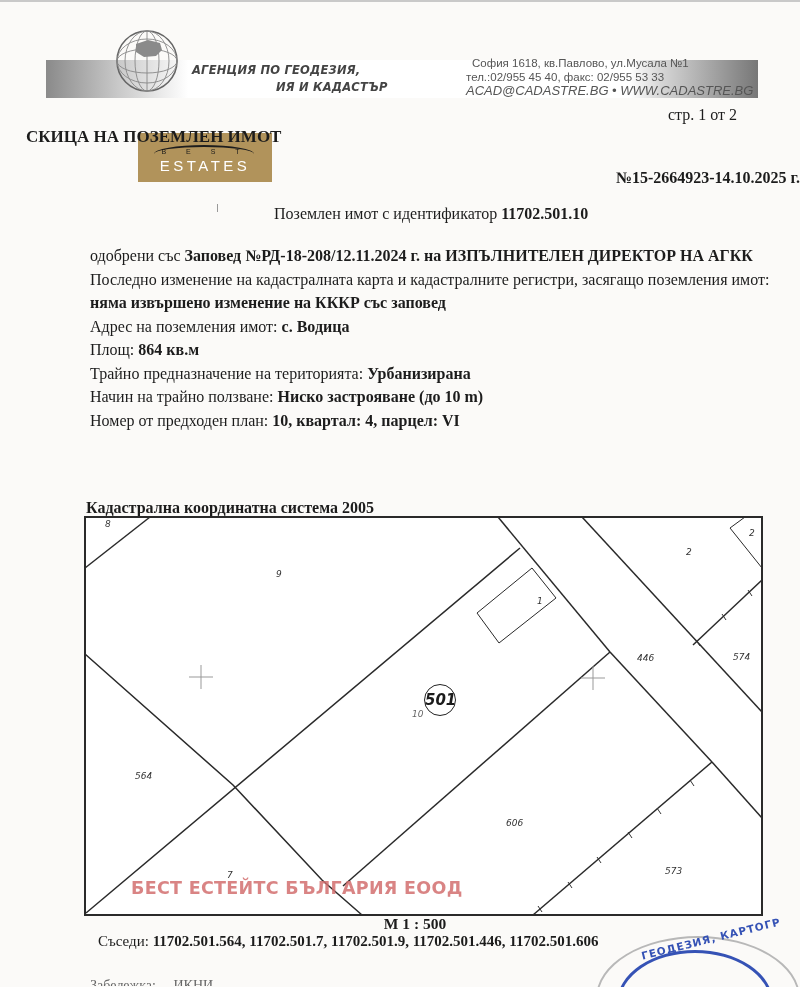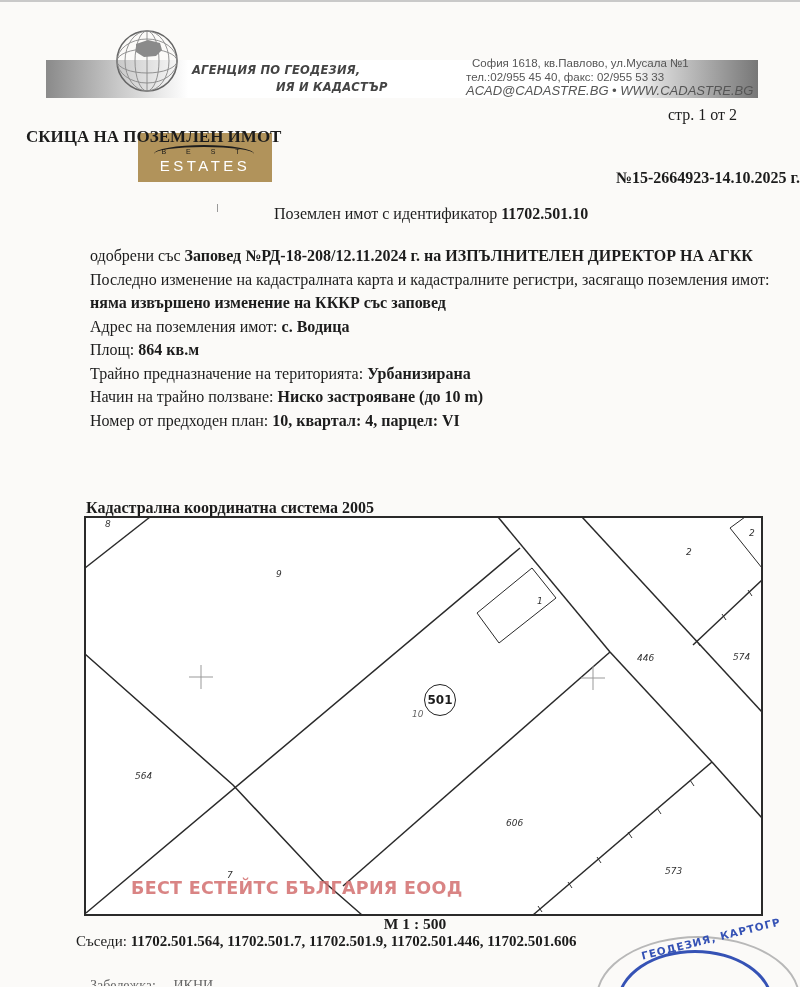--- a/index.html
+++ b/index.html
@@ -20,24 +20,24 @@
   .number{position:absolute;left:0;width:800px;top:169px;text-align:right;font-weight:bold;font-size:16px;box-sizing:border-box;}
   .ident{position:absolute;left:262px;top:205px;font-size:16px;margin-left:12px;}
   .tick-mark{position:absolute;left:217px;top:204px;width:1px;height:8px;background:#999;}
   .body{position:absolute;left:90px;top:244px;width:680px;font-size:16px;line-height:23.5px;}
   .body b{font-weight:bold;}
   .body p{margin:0;}
   .coord-title{position:absolute;left:86px;top:499px;font-size:16px;font-weight:bold;}
   .map{position:absolute;left:0;top:0;width:800px;height:987px;}
   .map svg{position:absolute;left:0;top:0;}
   .lbl{position:absolute;font-family:"DejaVu Sans",sans-serif;font-style:italic;font-size:9px;color:#333;}
-  .circ{position:absolute;left:424px;top:684px;width:30px;height:30px;border:1.5px solid #222;border-radius:50%;text-align:center;line-height:30px;font-family:"DejaVu Sans",sans-serif;font-weight:bold;font-size:12px;}
+  .circ{position:absolute;left:424px;top:684px;width:30px;height:30px;border:1.5px solid #222;border-radius:50%;text-align:center;line-height:30px;font-family:"DejaVu Sans",sans-serif;font-weight:bold;font-style:italic;font-size:15px;}
   .watermark{position:absolute;left:131px;top:878px;font-family:"DejaVu Sans",sans-serif;font-weight:bold;font-size:17.5px;color:rgba(210,110,110,0.85);letter-spacing:0.3px;}
   .scale{position:absolute;left:0;width:800px;top:915px;text-align:center;font-weight:bold;font-size:15.5px;padding-left:30px;box-sizing:border-box;}
-  .neighbors{position:absolute;left:76px;top:933px;font-size:15px;}
+  .neighbors{position:absolute;left:98px;top:933px;font-size:15px;}
   .stamp{position:absolute;left:596px;top:936px;width:200px;height:120px;border-radius:50%;border:2px solid #b8b8b8;}
   .stamp-inner{position:absolute;left:617px;top:950px;width:150px;height:100px;border-radius:50%;border:3px solid #3552b5;}
   .stamp-text{position:absolute;left:640px;top:950px;font-family:"DejaVu Sans",sans-serif;font-weight:bold;font-size:10.5px;color:#3552b5;transform:rotate(-14deg);transform-origin:left top;letter-spacing:1px;}
   .footer-cut{position:absolute;left:90px;top:978px;font-size:14px;color:#666;clip-path:inset(0 0 50% 0);}
 </style>
 </head>
 <body>
 
 <div class="topline"></div>
 

